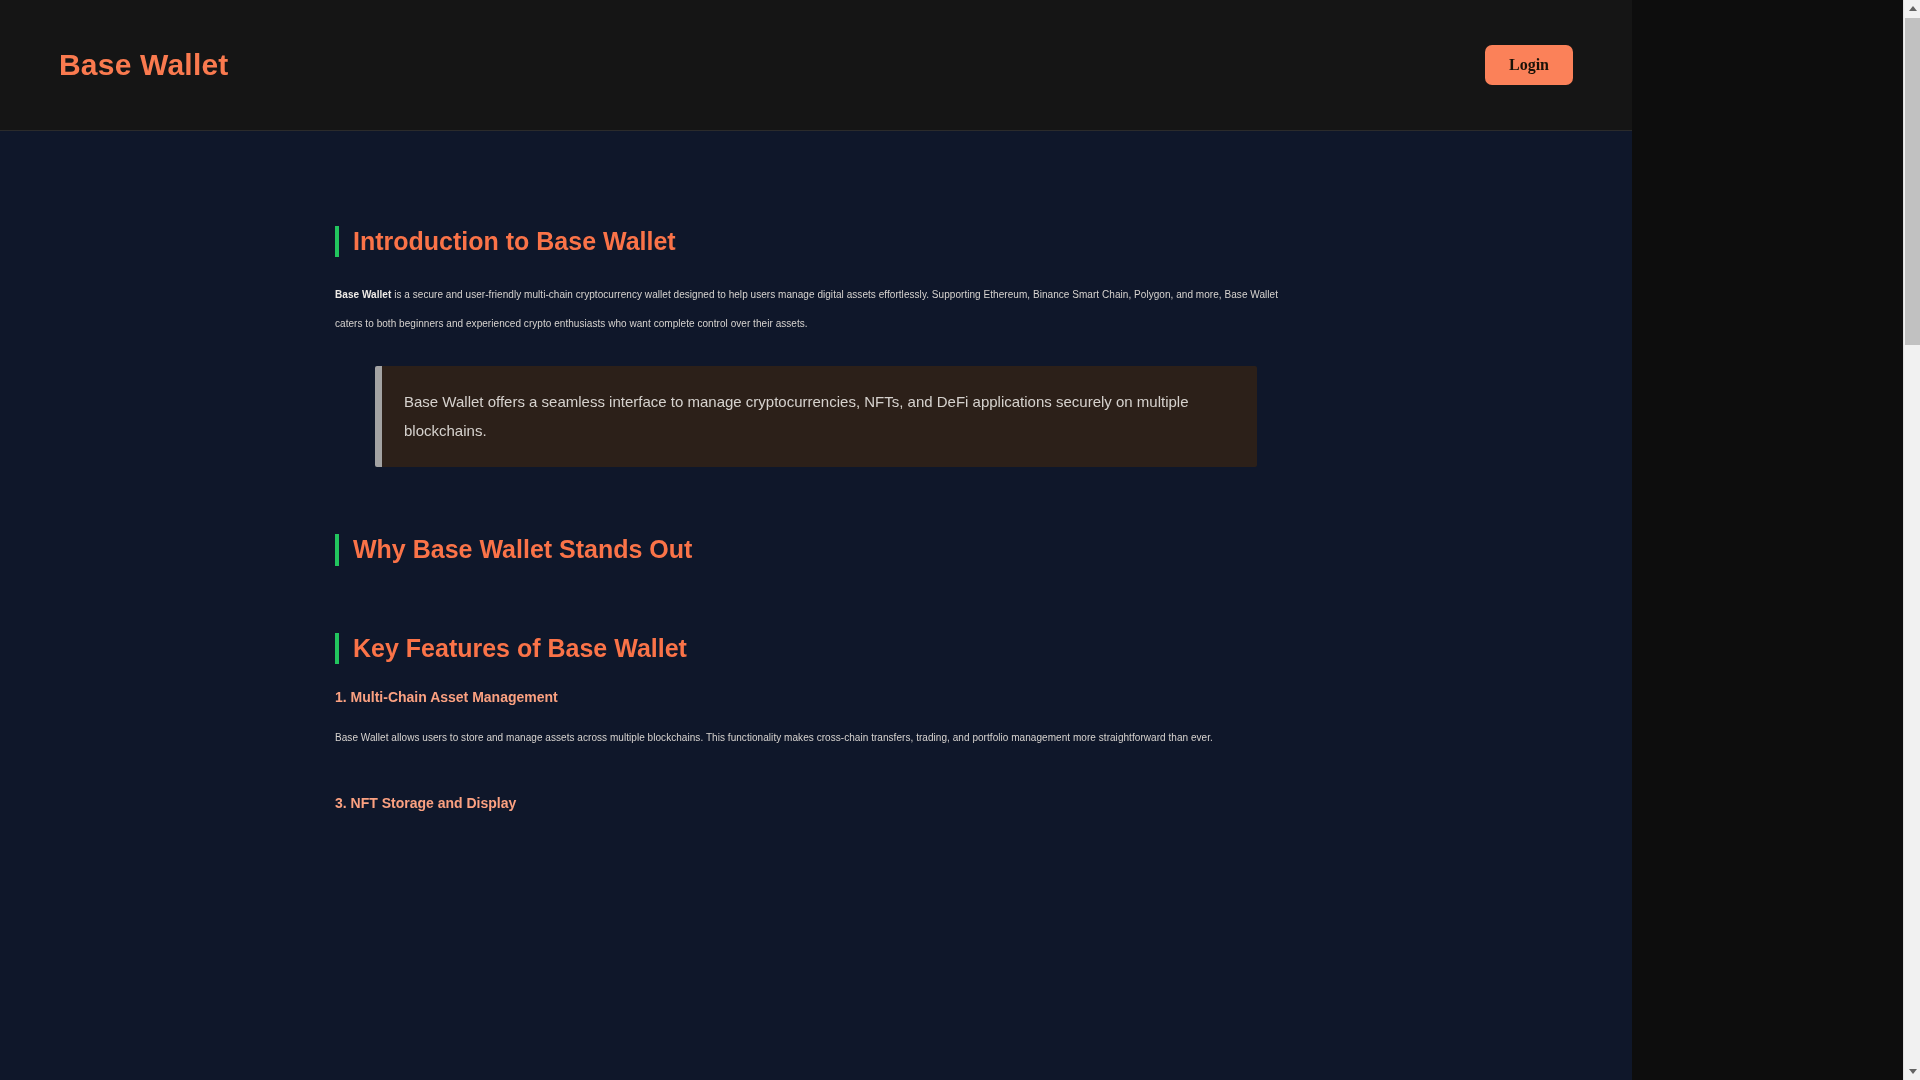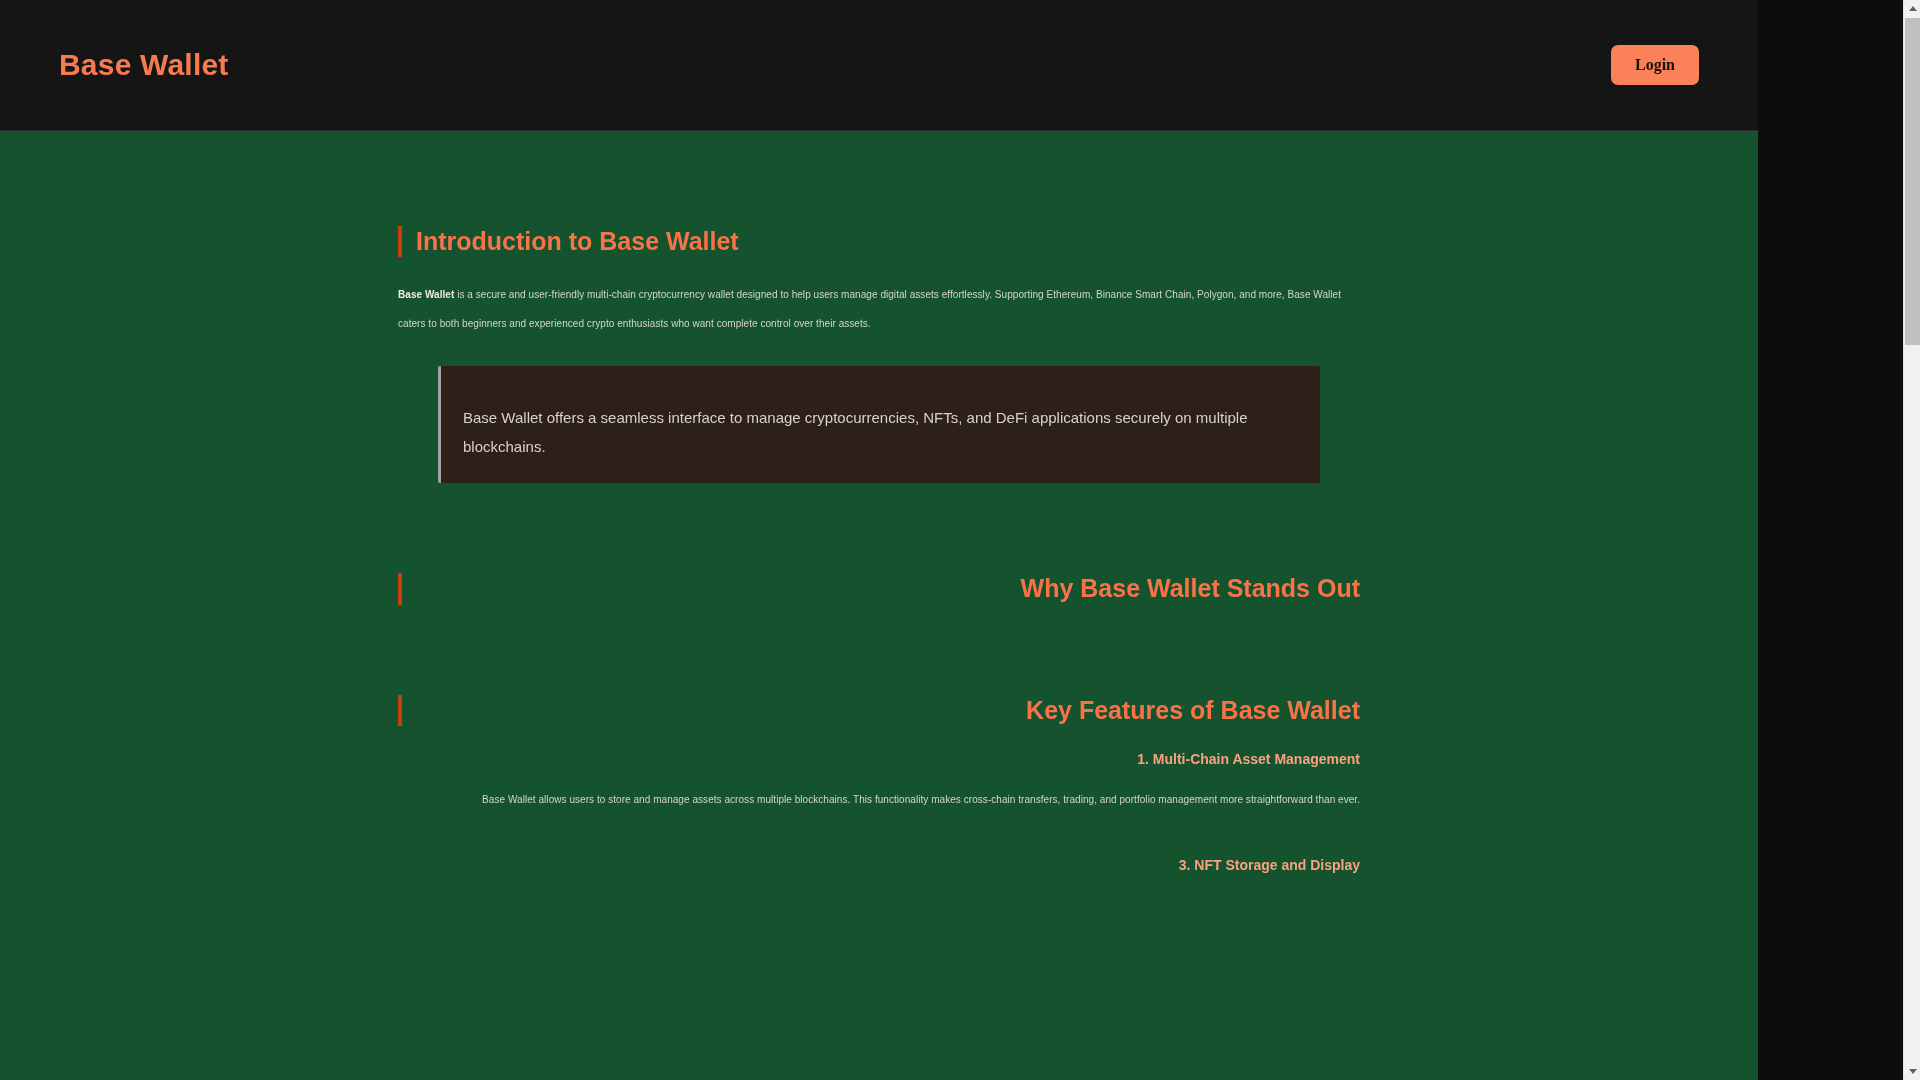--- a/index.html
+++ b/index.html
@@ -15,24 +15,24 @@
     background: #0d0d0d;
     font-family: "Liberation Sans", sans-serif;
     color: #d8d4d0;
     position: relative;
   }
 
   
   .viewport {
     position: absolute;
     top: 0; left: 0;
-    width: 1758px;
+    width: 1632px;
     height: 1080px;
     overflow: hidden;
-    background: #14532d;
+    background: #0f172a;
   }
   .scrollbar {
     position: absolute;
     top: 0; right: 0;
     width: 17px;
     height: 1080px;
     background: #f1f1f1;
     border-left: 1px solid #e2e2e2;
   }
   .sb-arrow {
@@ -104,26 +104,25 @@
     margin: 0 auto;
     padding-top: 95px;
   }
 
   h2.section-heading {
     font-size: 25px;
     font-weight: bold;
     color: #fa7348;
     margin: 0 0 24px 0;
     padding-left: 14px;
-    border-left: 4px solid #c2410c;
+    border-left: 4px solid #22c55e;
     line-height: 1.25;
   }
   .article .section-block + .section-block {
-    margin-top: 90px;
-    text-align: right;
+    margin-top: 67px;
   }
 
   h3.sub-heading {
     font-size: 14px;
     font-weight: bold;
     color: #fba181;
     margin: 0 0 18px 0;
     line-height: 1.3;
   }
   .sub-block + .sub-block { margin-top: 42px; }
@@ -133,22 +132,22 @@
     line-height: 28.5px;
     color: #d7d3cf;
     margin: 0;
     letter-spacing: 0.05px;
   }
   p.body-text b, .strong { color: #efebe7; font-weight: bold; }
 
   .callout {
     margin-top: 28px;
     background: #2c2019;
-    border-left: 3px solid #a3a3a3;
-    padding: 38px 24px 22px 22px;
+    border-left: 7px solid #a3a3a3;
+    padding: 22px 24px 22px 22px;
     border-radius: 2px;
   }
   .callout p {
     font-size: 15px;
     line-height: 28.5px;
     color: #d6d2ce;
     margin: 0;
   }
 </style>
 </head>

